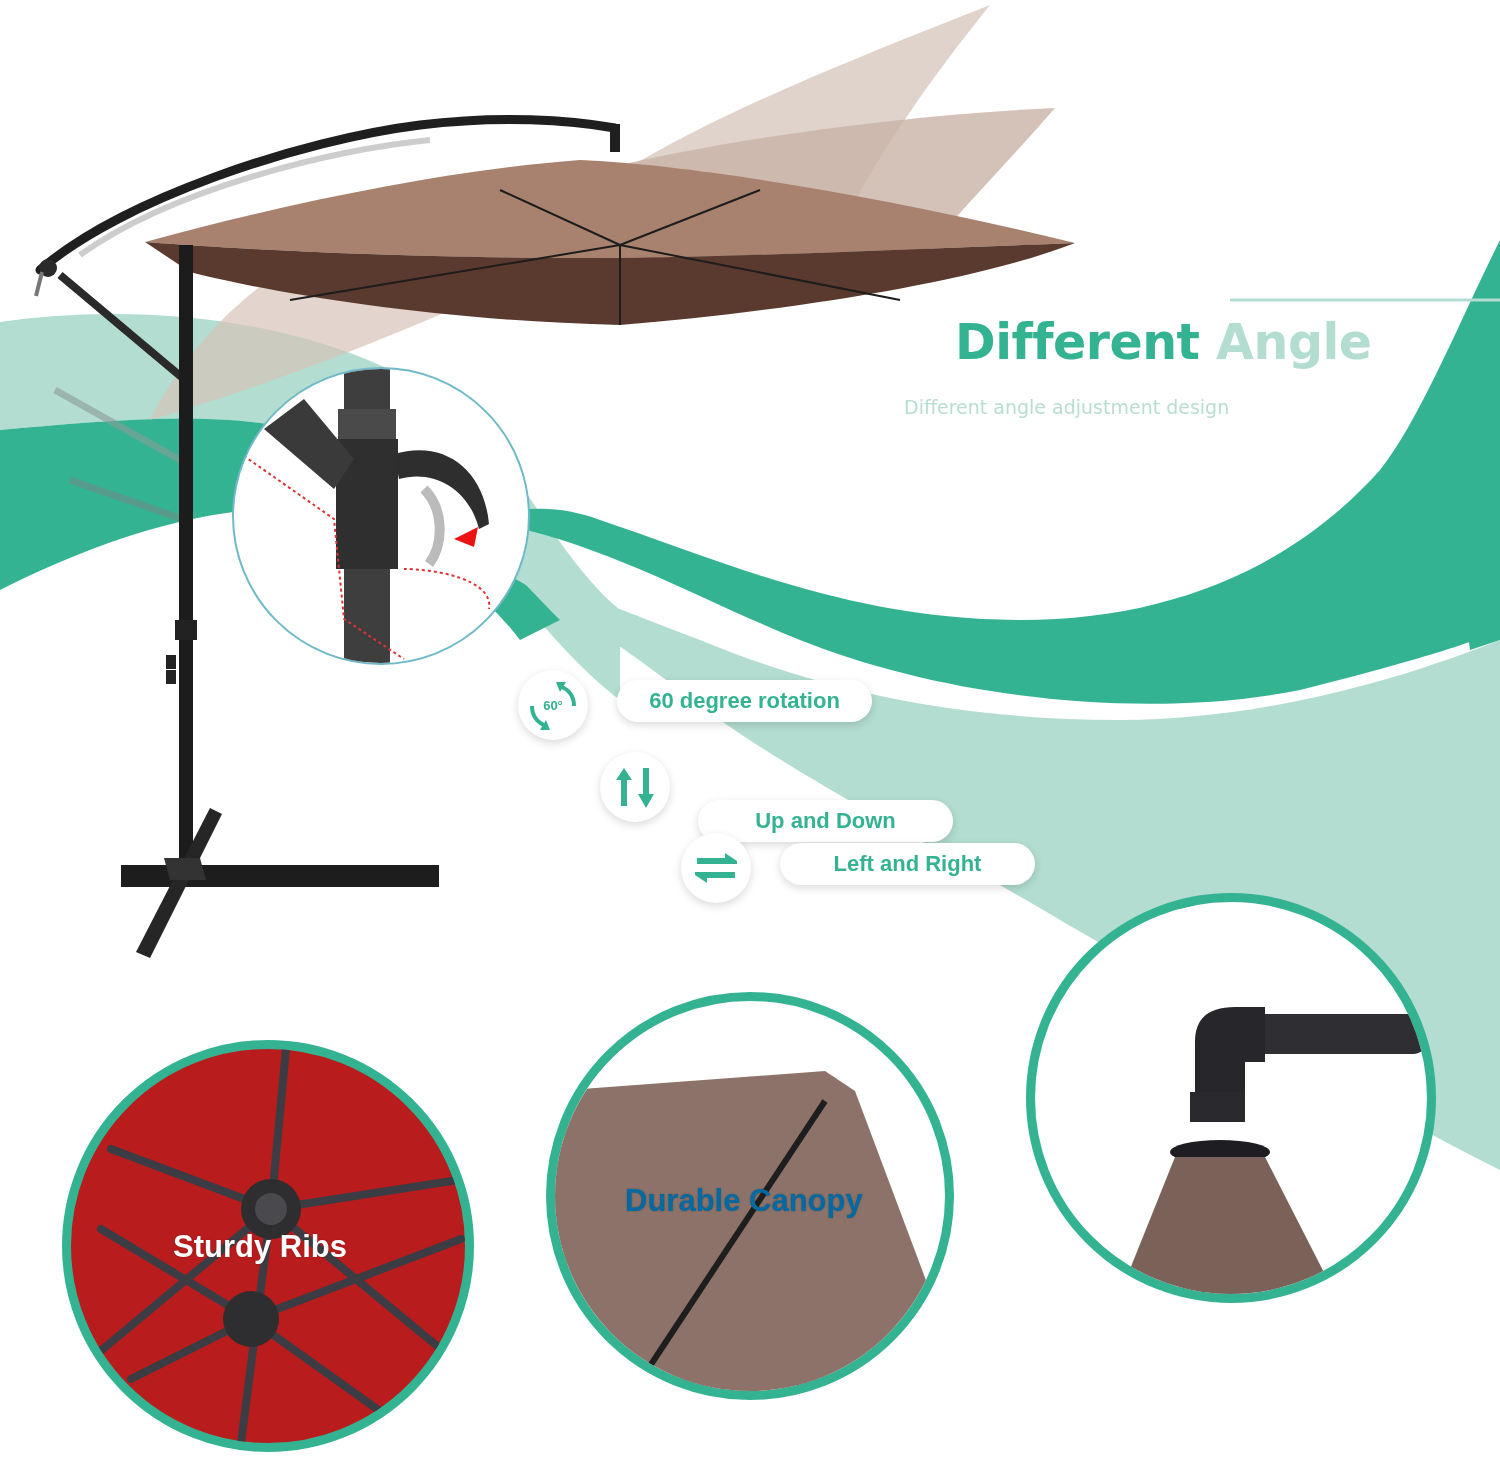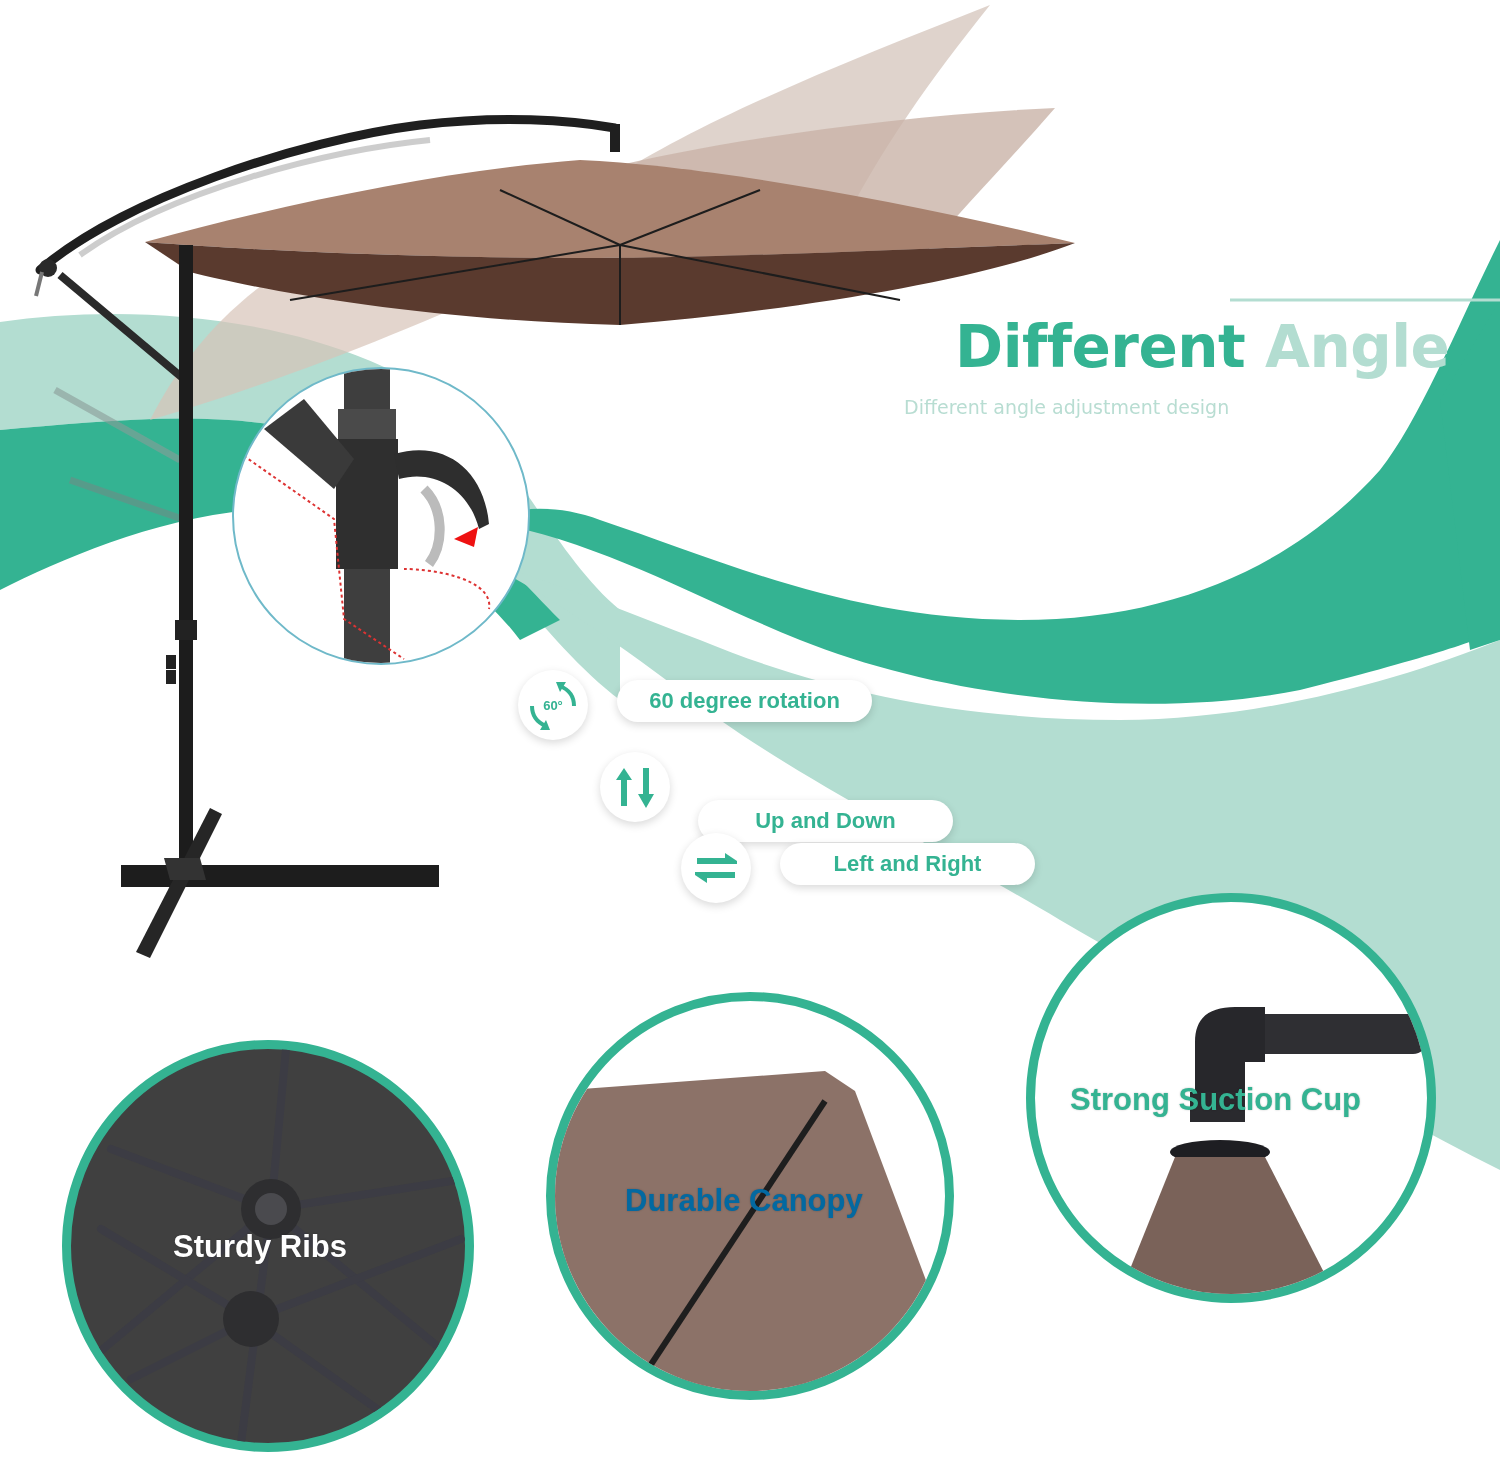--- a/index.html
+++ b/index.html
@@ -3,21 +3,21 @@
 <meta charset="utf-8">
 <style>
   html, body { margin: 0; padding: 0; }
   body {
     width: 1500px; height: 1458px; position: relative; overflow: hidden;
     background: #ffffff;
     font-family: "Liberation Sans", "DejaVu Sans", sans-serif;
   }
   .layer { position: absolute; left: 0; top: 0; }
   .title-wrap { position: absolute; left: 955px; top: 318px; }
-  .title { font-family: "DejaVu Sans", sans-serif; font-weight: bold; font-size: 58px; letter-spacing: -0.5px; line-height: 1; white-space: nowrap; }
+  .title { font-family: "DejaVu Sans", sans-serif; font-weight: bold; font-size: 49px; letter-spacing: -0.5px; line-height: 1; white-space: nowrap; }
   .title .w1 { color: #34b392; }
   .title .w2 { color: #b3ddd1; }
   .subtitle { position: absolute; left: 904px; top: 396px; font-family: "DejaVu Sans", sans-serif; font-size: 19px; color: #b8ddd2; white-space: nowrap; }
 
   .feature-icon {
     position: absolute; width: 70px; height: 70px; border-radius: 50%;
     background: #fff; box-shadow: 0 3px 8px rgba(0,0,0,0.15);
     display: flex; align-items: center; 
   }
   .pill {
@@ -138,21 +138,21 @@
 <div class="pill" style="left:698px; top:800px; width:255px;">Up and Down</div>
 
 <div class="feature-icon" style="left:681px; top:833px;">
   <svg width="70" height="70" viewBox="0 0 70 70">
     <polygon points="56,28 44,20 44,25 16,25 16,31 56,31" fill="#34b392"></polygon>
     <polygon points="14,42 26,50 26,45 54,45 54,39 14,39" fill="#34b392"></polygon>
   </svg>
 </div>
 <div class="pill" style="left:780px; top:843px; width:255px;">Left and Right</div>
 
-<div class="detail-circle" style="left:62px; top:1040px; width:412px; height:412px; background:#404040;">
+<div class="detail-circle" style="left:62px; top:1040px; width:412px; height:412px; background:#b91c1c;">
   <svg width="394" height="394" viewBox="0 0 394 394">
     <g stroke="#3c3c44" stroke-width="8" stroke-linecap="round">
       <line x1="200" y1="160" x2="215" y2="0"></line>
       <line x1="200" y1="160" x2="40" y2="100"></line>
       <line x1="200" y1="160" x2="394" y2="130"></line>
       <line x1="200" y1="160" x2="20" y2="310"></line>
       <line x1="200" y1="160" x2="394" y2="320"></line>
       <line x1="200" y1="160" x2="170" y2="394"></line>
       <line x1="180" y1="270" x2="30" y2="180"></line>
       <line x1="180" y1="270" x2="390" y2="190"></line>
@@ -175,14 +175,13 @@
 </div>
 
 <div class="detail-circle" style="left:1026px; top:893px; width:410px; height:410px;">
   <svg width="392" height="392" viewBox="0 0 392 392">
     <rect x="200" y="112" width="192" height="40" rx="14" fill="#2f2f33"></rect>
     <path d="M160 200 L 160 140 C 160 115, 175 105, 200 105 L 230 105 L 230 160 L 210 160 L 210 200 Z" fill="#27272b"></path>
     <rect x="155" y="190" width="55" height="30" fill="#2a2a2e"></rect>
     <ellipse cx="185" cy="250" rx="50" ry="12" fill="#1e1e22"></ellipse>
     <polygon points="140,255 230,255 300,392 85,392" fill="#7a6259"></polygon>
   </svg>
-  <div class="detail-label" style="left:35px; top:180px; color:#34b392;">Strong Suction Cup</div>
 </div>
 
 </body></html>

